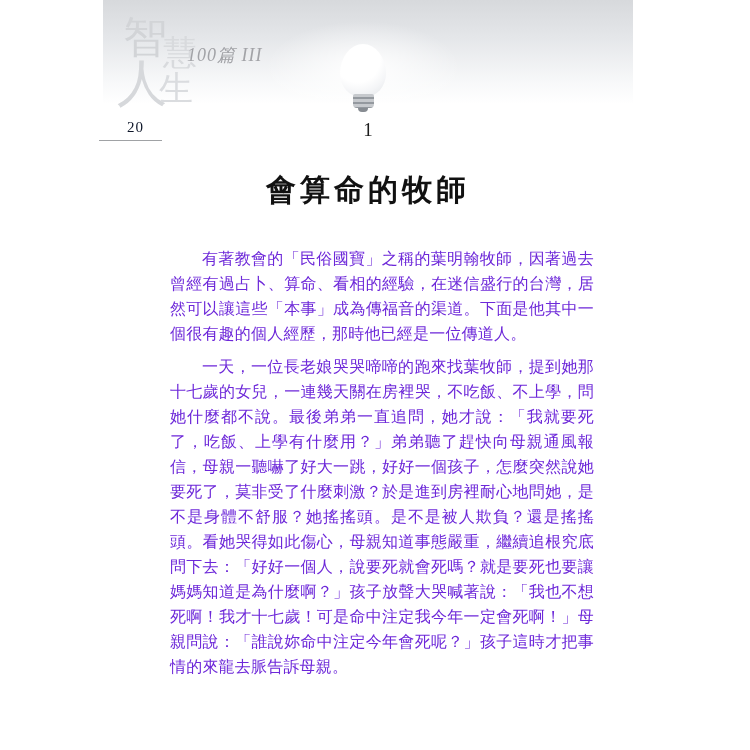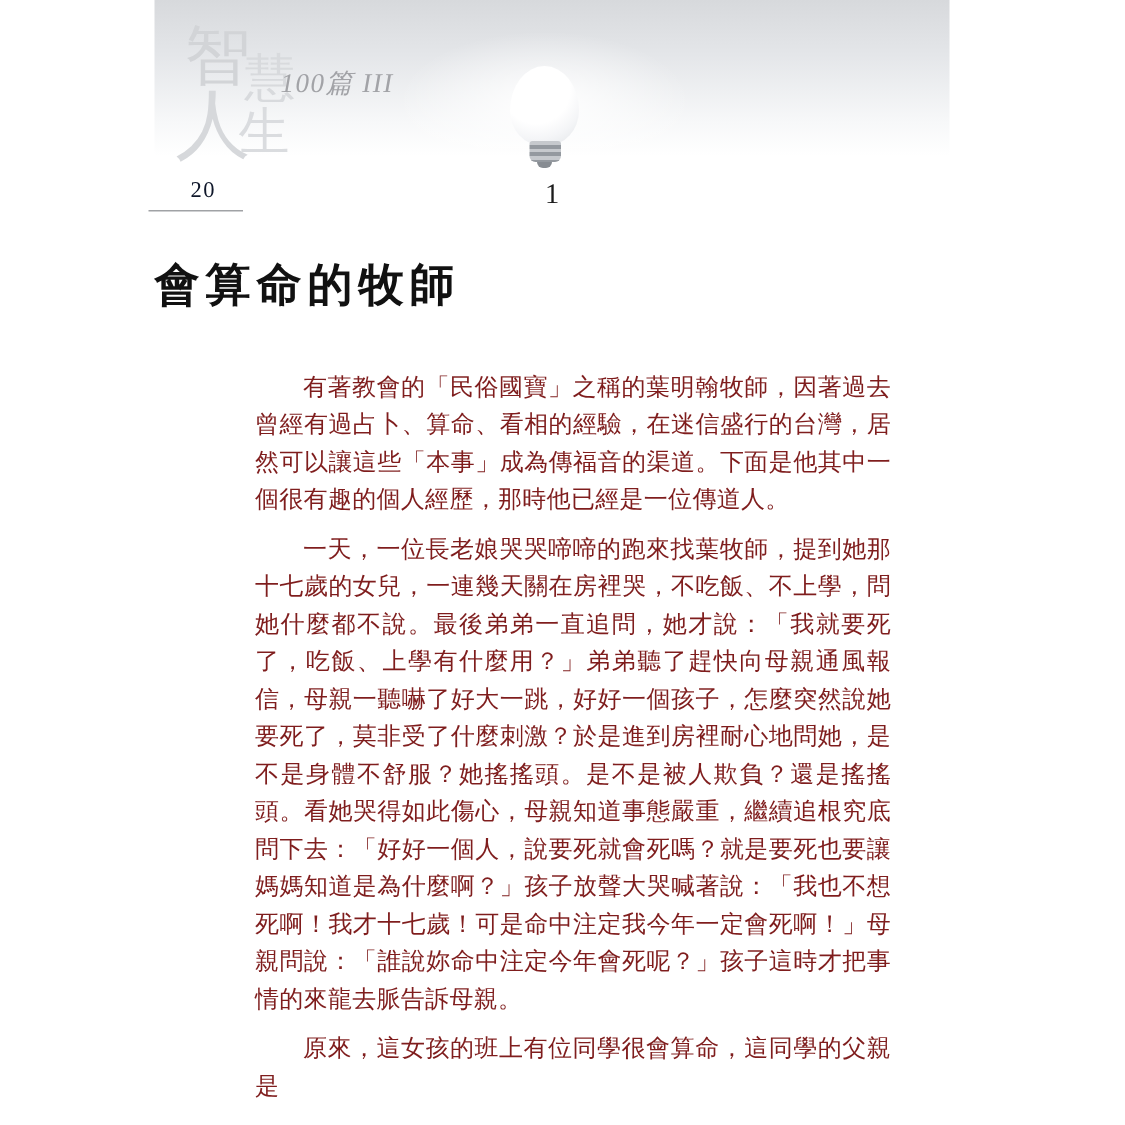--- a/index.html
+++ b/index.html
@@ -34,27 +34,27 @@
     width:21px;height:14px;margin-top:-3px;
     border-radius:2px 2px 4px 4px;
     background:repeating-linear-gradient(180deg,#c6c9cd 0 2.5px,#94999f 2.5px 5px);
   }
   .bulb-tip{width:10px;height:4px;background:#878c92;border-radius:0 0 4px 4px;}
   
   .page-num{position:absolute;left:127px;top:119px;font-size:15px;color:#0f172a;letter-spacing:1px;}
   .page-num-rule{position:absolute;left:99px;top:140px;width:63px;border-top:1px solid #a0a2a5;}
   .chapter-num{position:absolute;left:103px;top:119px;width:530px;text-align:center;font-size:19px;color:#1c1c1c;}
   .chapter-title{
-    position:absolute;left:103px;top:150px;width:530px;
+    position:absolute;left:103px;top:150px;width:530px;text-align:center;
     font-size:30px;font-weight:700;color:#111;letter-spacing:4px;
   }
   
   .article{
     position:absolute;left:170px;top:246px;width:424px;
-    font-size:16px;line-height:25px;color:#7f1d1d;
+    font-size:16px;line-height:25px;color:#6d28d9;
     text-align:justify;letter-spacing:.2px;
   }
   .article p{
     margin:0 0 8px 0;text-indent:2em;
     word-break:break-all;overflow-wrap:break-word;
   }
 </style>
 </head>
 <body>
 
@@ -78,16 +78,15 @@
 
   <div class="page-num">20</div>
   <div class="page-num-rule"></div>
 
   <div class="chapter-num">1</div>
   <h1 class="chapter-title">會算命的牧師</h1>
 
   <div class="article">
     <p>有著教會的「民俗國寶」之稱的葉明翰牧師，因著過去曾經有過占卜、算命、看相的經驗，在迷信盛行的台灣，居然可以讓這些「本事」成為傳福音的渠道。下面是他其中一個很有趣的個人經歷，那時他已經是一位傳道人。</p>
     <p>一天，一位長老娘哭哭啼啼的跑來找葉牧師，提到她那十七歲的女兒，一連幾天關在房裡哭，不吃飯、不上學，問她什麼都不說。最後弟弟一直追問，她才說：「我就要死了，吃飯、上學有什麼用？」弟弟聽了趕快向母親通風報信，母親一聽嚇了好大一跳，好好一個孩子，怎麼突然說她要死了，莫非受了什麼刺激？於是進到房裡耐心地問她，是不是身體不舒服？她搖搖頭。是不是被人欺負？還是搖搖頭。看她哭得如此傷心，母親知道事態嚴重，繼續追根究底問下去：「好好一個人，說要死就會死嗎？就是要死也要讓媽媽知道是為什麼啊？」孩子放聲大哭喊著說：「我也不想死啊！我才十七歲！可是命中注定我今年一定會死啊！」母親問說：「誰說妳命中注定今年會死呢？」孩子這時才把事情的來龍去脈告訴母親。</p>
-    <p>原來，這女孩的班上有位同學很會算命，這同學的父親是</p>
   </div>
 
 </div>
 
 </body></html>

